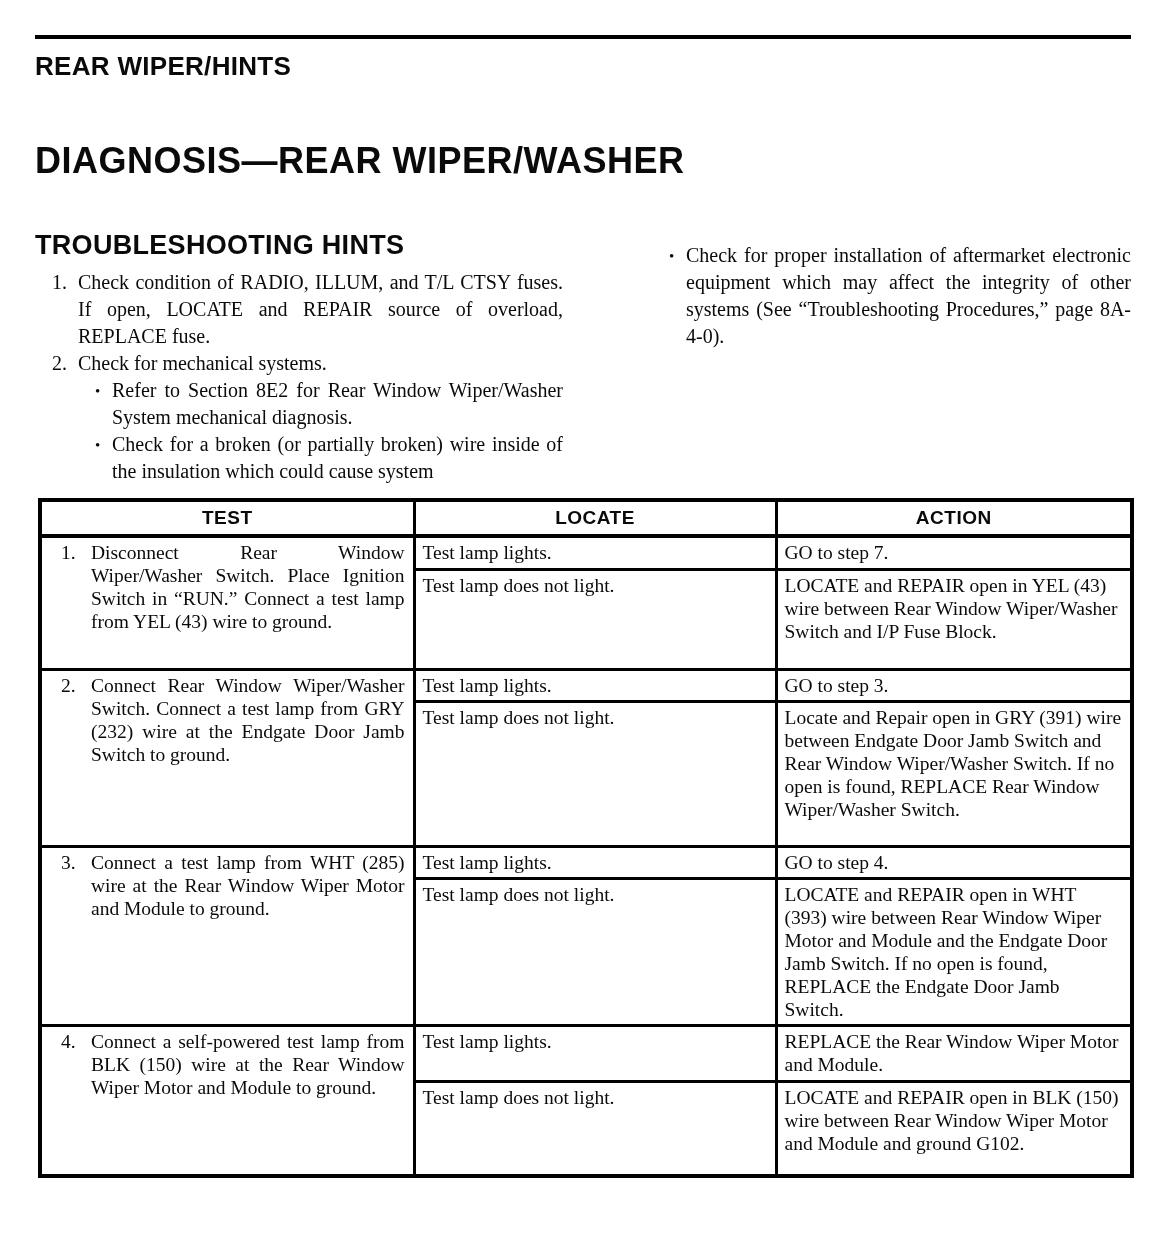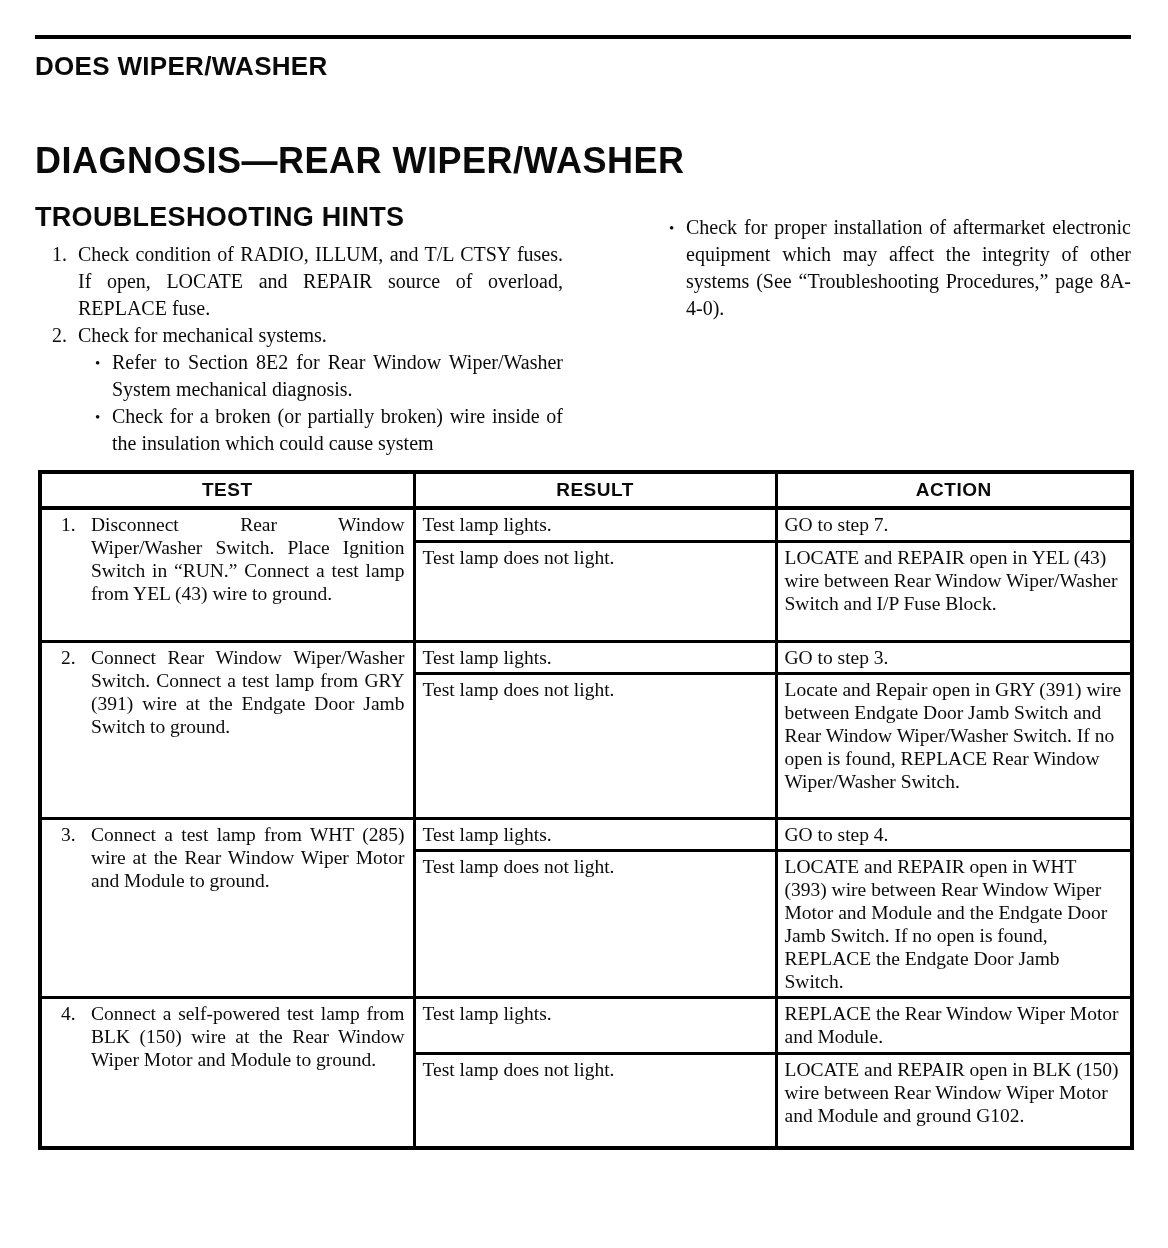--- a/index.html
+++ b/index.html
@@ -33,21 +33,21 @@
   }
   .main-title {
     font-family: "Liberation Sans", sans-serif;
     font-weight: 700;
     font-size: 36px;
     margin: 58px 0 0 0;
     letter-spacing: 0.5px;
   }
 
   
-  .hints { display: flex; margin-top: 20px; }
+  .hints { display: flex; margin-top: 48px; }
   .hints-left { width: 528px; }
   .hints-right { width: 462px; margin-left: auto; padding-top: 12px; }
   .hints-heading {
     font-family: "Liberation Sans", sans-serif;
     font-weight: 700;
     font-size: 27px;
     margin: 0 0 8px 0;
     letter-spacing: 0.3px;
   }
   .btext { font-size: 20px; line-height: 27px; text-align: justify; }
@@ -109,21 +109,21 @@
   tr.h-r3b { height: 146px; }
   tr.h-r4a { height: 56px; }
   tr.h-r4b { height: 95px; }
 </style>
 </head>
 <body>
 
 <div class="content">
 
   <div class="rule"></div>
-  <div class="section-title">DOES WIPER/WASHER</div>
+  <div class="section-title">REAR WIPER/HINTS</div>
 
   <h1 class="main-title">DIAGNOSIS—REAR WIPER/WASHER</h1>
 
   <div class="hints">
     <div class="hints-left">
       <h2 class="hints-heading">TROUBLESHOOTING HINTS</h2>
       <div class="num-item btext">
         <span class="num">1.</span>
         <div class="itext">Check condition of RADIO, ILLUM, and T/L CTSY fuses. If open, LOCATE and REPAIR source of overload, REPLACE fuse.</div>
       </div>
@@ -151,21 +151,21 @@
 
   <table class="diag">
     <colgroup>
         <col class="c-test">
         <col class="c-result">
         <col class="c-action">
       </colgroup>
     <thead>
       <tr>
         <th>TEST</th>
-        <th>RESULT</th>
+        <th>LOCATE</th>
         <th>ACTION</th>
       </tr>
     </thead>
     <tbody>
       <tr class="h-r1a">
         <td rowspan="2" class="test-cell">
           <div class="tflex">
             <span class="tnum">1.</span>
             <div class="ttext">Disconnect Rear Window Wiper/Washer Switch. Place Ignition Switch in “RUN.” Connect a test lamp from YEL (43) wire to ground.</div>
           </div>
@@ -175,21 +175,21 @@
       </tr>
       <tr class="h-r1b">
         <td class="result-cell">Test lamp does not light.</td>
         <td class="action-cell">LOCATE and REPAIR open in YEL (43) wire between Rear Window Wiper/Washer Switch and I/P Fuse Block.</td>
       </tr>
 
       <tr class="h-r2a">
         <td rowspan="2" class="test-cell">
           <div class="tflex">
             <span class="tnum">2.</span>
-            <div class="ttext">Connect Rear Window Wiper/Washer Switch. Connect a test lamp from GRY (391) wire at the Endgate Door Jamb Switch to ground.</div>
+            <div class="ttext">Connect Rear Window Wiper/Washer Switch. Connect a test lamp from GRY (232) wire at the Endgate Door Jamb Switch to ground.</div>
           </div>
         </td>
         <td class="result-cell">Test lamp lights.</td>
         <td class="action-cell">GO to step 3.</td>
       </tr>
       <tr class="h-r2b">
         <td class="result-cell">Test lamp does not light.</td>
         <td class="action-cell">Locate and Repair open in GRY (391) wire between Endgate Door Jamb Switch and Rear Window Wiper/Washer Switch. If no open is found, REPLACE Rear Window Wiper/Washer Switch.</td>
       </tr>
 

